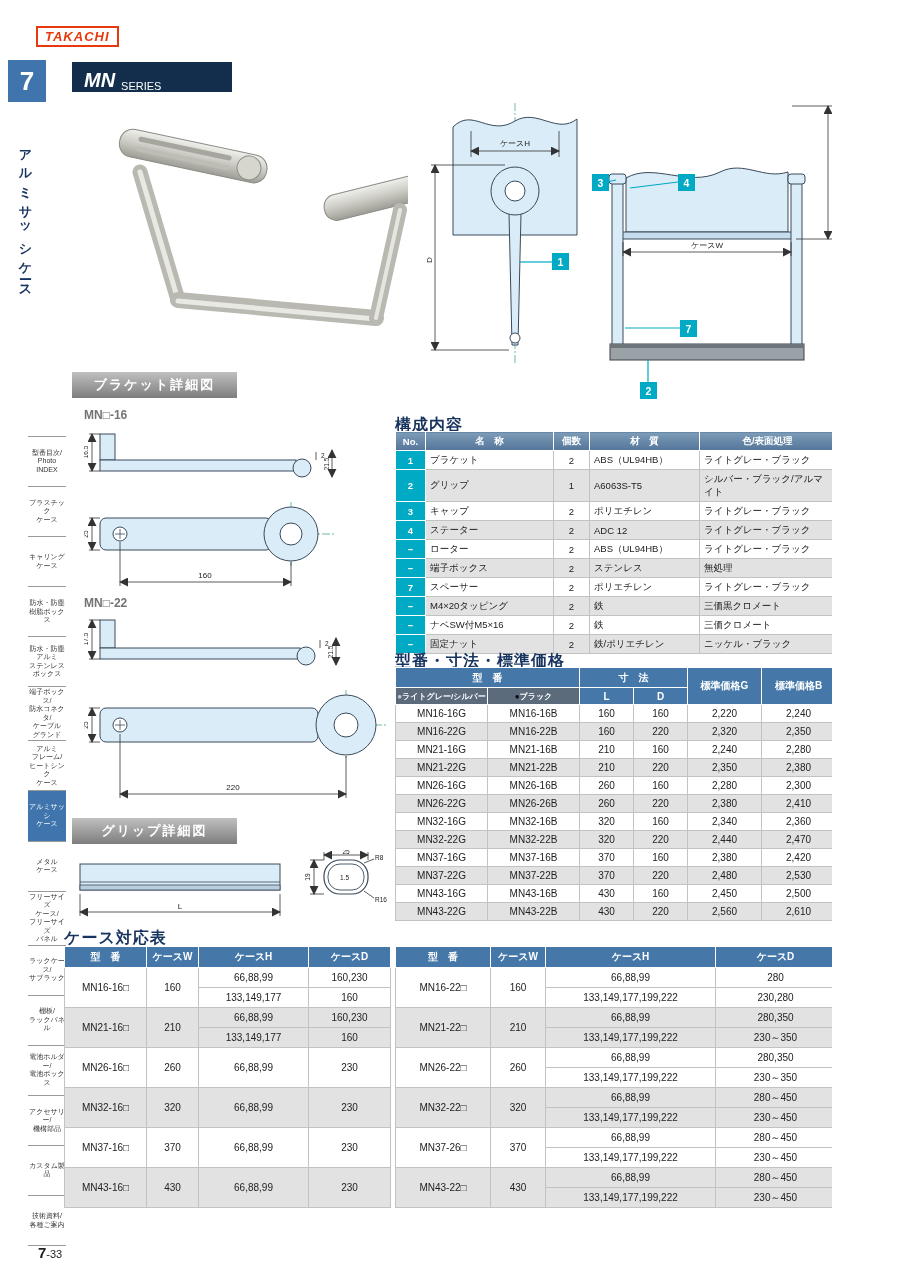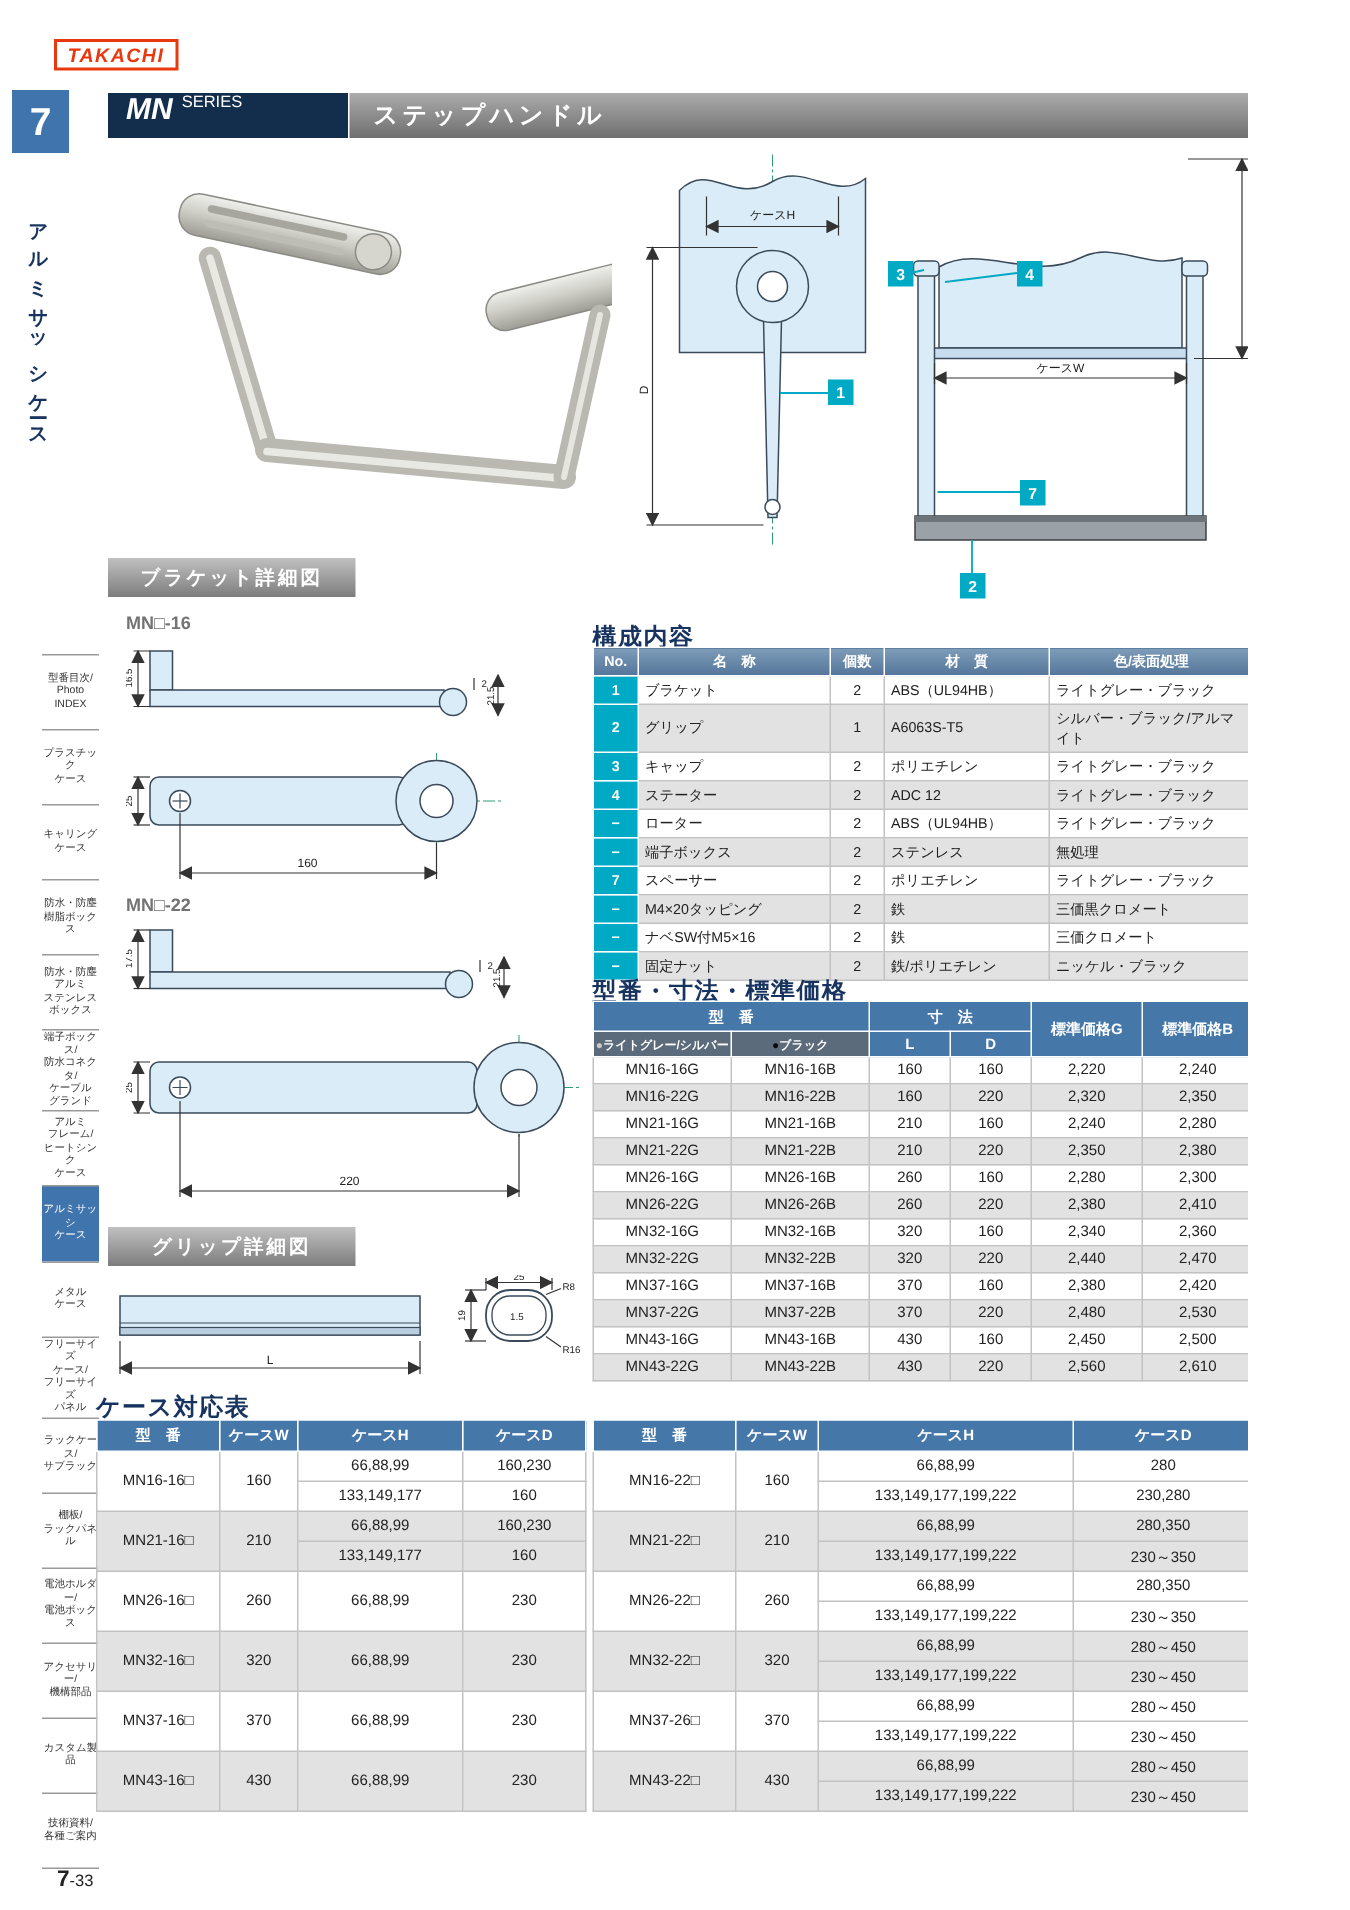--- a/index.html
+++ b/index.html
@@ -9,21 +9,21 @@
   .abs {position:absolute;}
 
   .logo {position:absolute;left:36px;top:26px;border:2px solid #e8380d;color:#e8380d;
          font-weight:bold;font-style:italic;font-size:13px;padding:1px 7px;letter-spacing:1px;background:#fff;}
   .tab7 {position:absolute;left:8px;top:60px;width:38px;height:42px;background:#3f74ad;color:#fff;
          font-size:26px;font-weight:bold;display:flex;align-items:center;justify-content:center;}
   .side-vert {position:absolute;left:16px;top:140px;writing-mode:vertical-rl;font-size:13px;
          font-weight:bold;color:#17335f;letter-spacing:4px;}
 
   .hdr-series {position:absolute;left:72px;top:62px;width:160px;height:30px;background:#132e4d;color:#fff;
-         display:flex;align-items:flex-start;gap:6px;padding-left:12px;}
+         display:flex;align-items:flex-end;gap:6px;padding-left:12px;}
   .hdr-series .mn {font-size:20px;font-weight:bold;font-style:italic;}
   .hdr-series .sw {font-size:11px;}
   .hdr-title {position:absolute;left:233px;top:62px;width:600px;height:30px;
          background:linear-gradient(180deg,#ababab,#6f6f6f);color:#fff;font-size:16px;font-weight:bold;
          display:flex;align-items:center;padding-left:16px;letter-spacing:3px;}
 
   .sidebar {position:absolute;left:28px;top:436px;width:38px;height:810px;display:flex;flex-direction:column;}
   .sidebar .item {flex:1;border-top:1px solid #9a9a9a;font-size:7px;line-height:8.5px;color:#333;
          display:flex;align-items:center;justify-content:center;text-align:center;white-space:pre-line;padding:1px 0;cursor:pointer;}
   .sidebar .item:last-child {border-bottom:1px solid #9a9a9a;}
@@ -97,21 +97,20 @@
   </svg>
 
   <div class="logo">TAKACHI</div>
   <div class="tab7">7</div>
   <div class="side-vert">アルミサッシケース</div>
 
   <div class="hdr-series">
     <span class="mn">MN</span>
     <span class="sw">SERIES</span>
   </div>
-  <div class="hdr-title">ステップハンドル</div>
 
   <nav class="sidebar">
     <div class="item">型番目次/
 Photo
 INDEX</div>
     <div class="item">プラスチック
 ケース</div>
     <div class="item">キャリング
 ケース</div>
     <div class="item">防水・防塵

